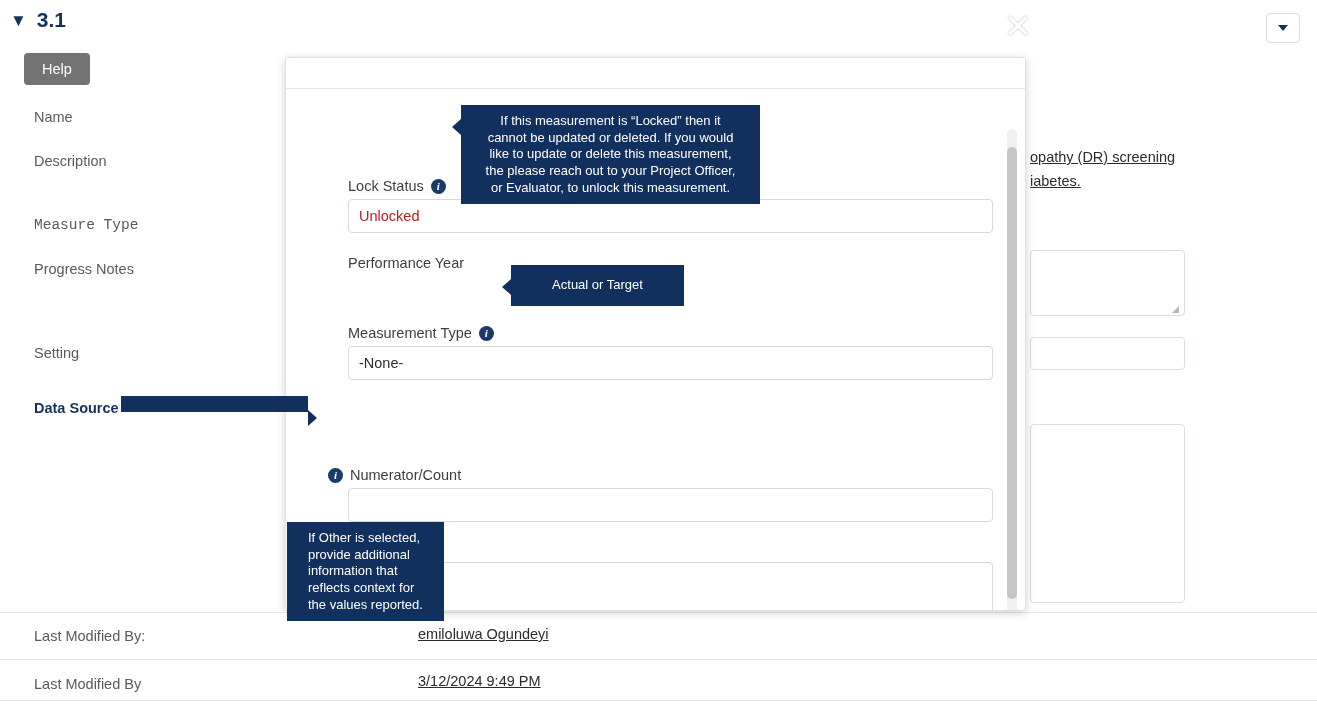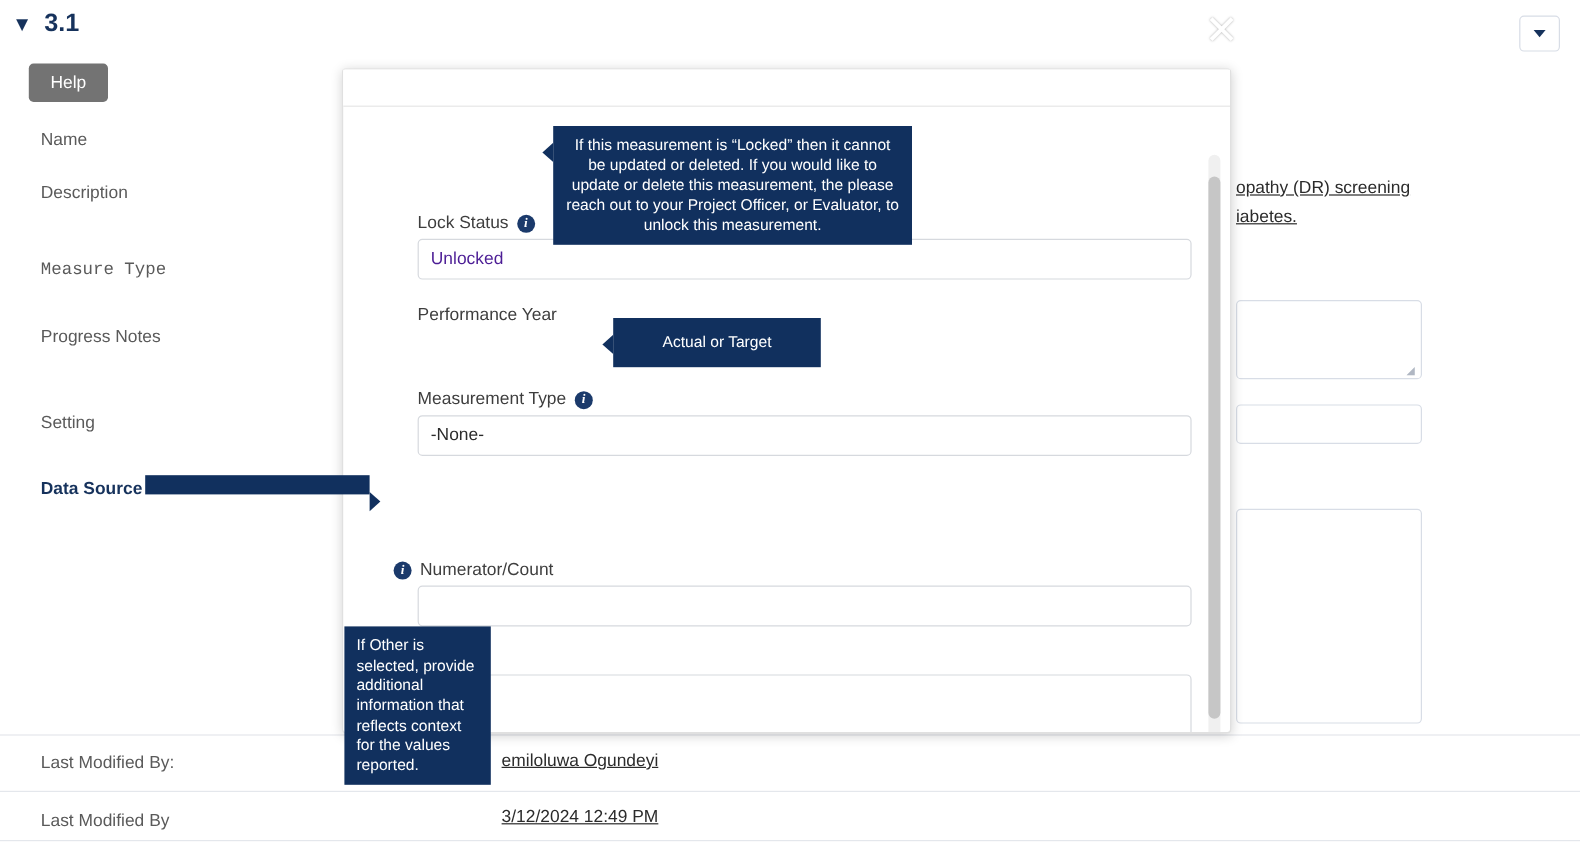--- a/index.html
+++ b/index.html
@@ -159,21 +159,21 @@
     width: 100%;
     height: 34px;
     border: 1px solid #d6d9de;
     border-radius: 4px;
     padding: 0 10px;
     font-size: 14.5px;
     color: #2b2b2b;
     background: #ffffff;
     font-family: "Liberation Sans", sans-serif;
   }
-  .input.readonlyish { color: #4c1d95; }
+  .input.readonlyish { color: #b91c1c; }
   .textarea {
     width: 100%;
     height: 70px;
     border: 1px solid #d6d9de;
     border-radius: 4px;
     padding: 6px 10px;
     font-size: 14.5px;
     resize: none;
     font-family: "Liberation Sans", sans-serif;
   }
@@ -213,21 +213,21 @@
   }
   .scroll-arrow.up { top: 44px; }
 
   
   .tooltip {
     position: absolute;
     background: #11305e;
     color: #ffffff;
     font-size: 13px;
     line-height: 1.28;
-    padding: 8px 10px;
+    padding: 8px 21px;
     z-index: 60;
   }
   .tooltip.center { text-align: center; }
   .tooltip .arrow-left {
     position: absolute;
     left: -9px; top: 14px;
     width: 0; height: 0;
     border-top: 8px solid transparent;
     border-bottom: 8px solid transparent;
     border-right: 9px solid #11305e;
@@ -237,21 +237,21 @@
     right: -9px; top: 14px;
     width: 0; height: 0;
     border-top: 8px solid transparent;
     border-bottom: 8px solid transparent;
     border-left: 9px solid #11305e;
   }
 
   #tt-lock { left: 461px; top: 105px; width: 299px; }
   #tt-mtype { left: 511px; top: 265px; width: 173px; padding: 12px 10px; }
   #tt-numer { left: 121px; top: 396px; width: 187px; }
-  #tt-notes { left: 287px; top: 522px; width: 122px; text-align: left; }
+  #tt-notes { left: 287px; top: 522px; width: 157px; text-align: left; }
 </style>
 </head>
 <body>
 
 <div class="page">
 
   <div class="bg-layer">
 
     <div class="section-header">
       <span class="chev">▼</span>
@@ -265,40 +265,40 @@
     <button class="help-btn">Help</button>
 
     <div class="field-label" style="left:34px; top:109px;">Name</div>
 
     <div class="field-label" style="left:34px; top:153px;">Description</div>
     <div class="field-value" style="left:1030px; top:149px;">opathy (DR) screening</div>
     <div class="field-value" style="left:1030px; top:173px;">iabetes.</div>
 
     <div class="field-label" style="left:34px; top:217px;font-family:Liberation Mono, monospace;">Measure Type</div>
 
-    <div class="field-label" style="left:34px; top:273px;text-align:right;">Progress Notes</div>
+    <div class="field-label" style="left:34px; top:261px;text-align:right;">Progress Notes</div>
     <div class="text-box" style="left:1030px; top:250px; width:155px; height:66px;">
       <span class="resize-grip">◢</span>
     </div>
 
     <div class="field-label" style="left:34px; top:345px;">Setting</div>
     <div class="text-box" style="left:1030px; top:337px; width:155px; height:33px;"></div>
 
     <div class="field-label bold" style="left:34px; top:400px;">Data Source</div>
     <div class="text-box" style="left:1030px; top:424px; width:155px; height:179px;"></div>
 
     <div class="hrule" style="top:612px;"></div>
 
     <div class="field-label" style="left:34px; top:628px;">Last Modified By:</div>
     <div class="field-value" style="left:418px; top:626px;">emiloluwa Ogundeyi</div>
 
     <div class="hrule" style="top:659px;"></div>
 
     <div class="field-label" style="left:34px; top:676px;">Last Modified By</div>
-    <div class="field-value" style="left:418px; top:673px;">3/12/2024 12:49 PM</div>
+    <div class="field-value" style="left:418px; top:673px;">3/12/2024 9:49 PM</div>
 
     <div class="hrule" style="top:700px;"></div>
   </div>
 
   <div class="modal">
     <div class="modal-head"></div>
 
     <div class="modal-body">
 
       <div class="form-field" style="left:62px; top:89px; width:645px;">

